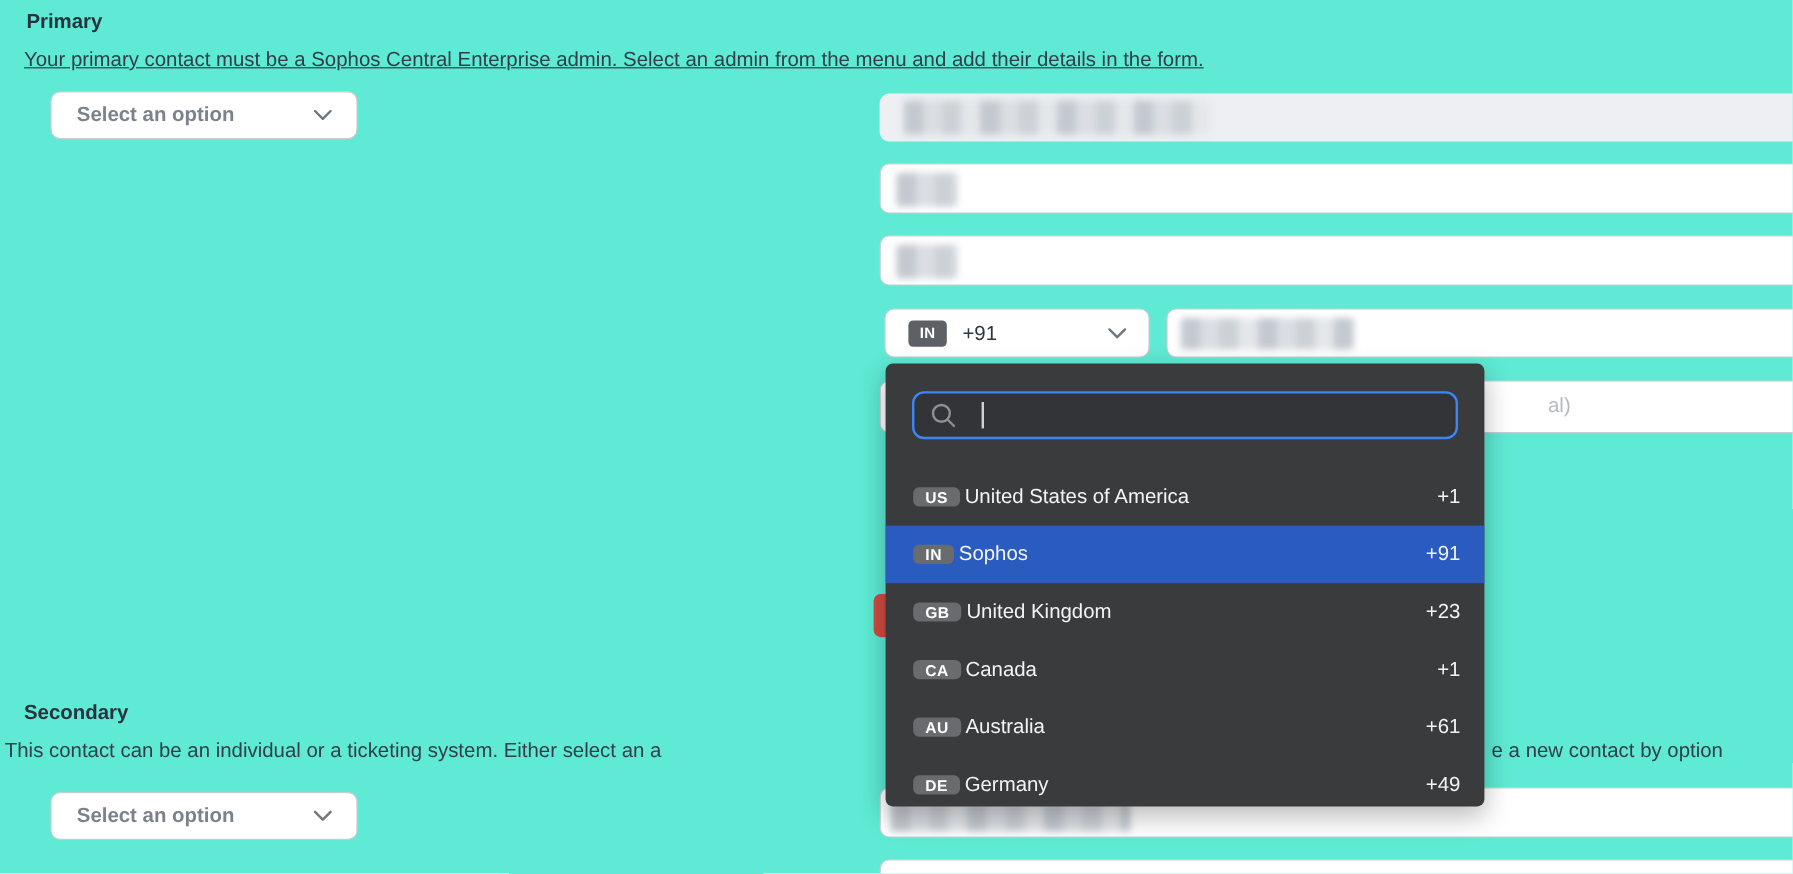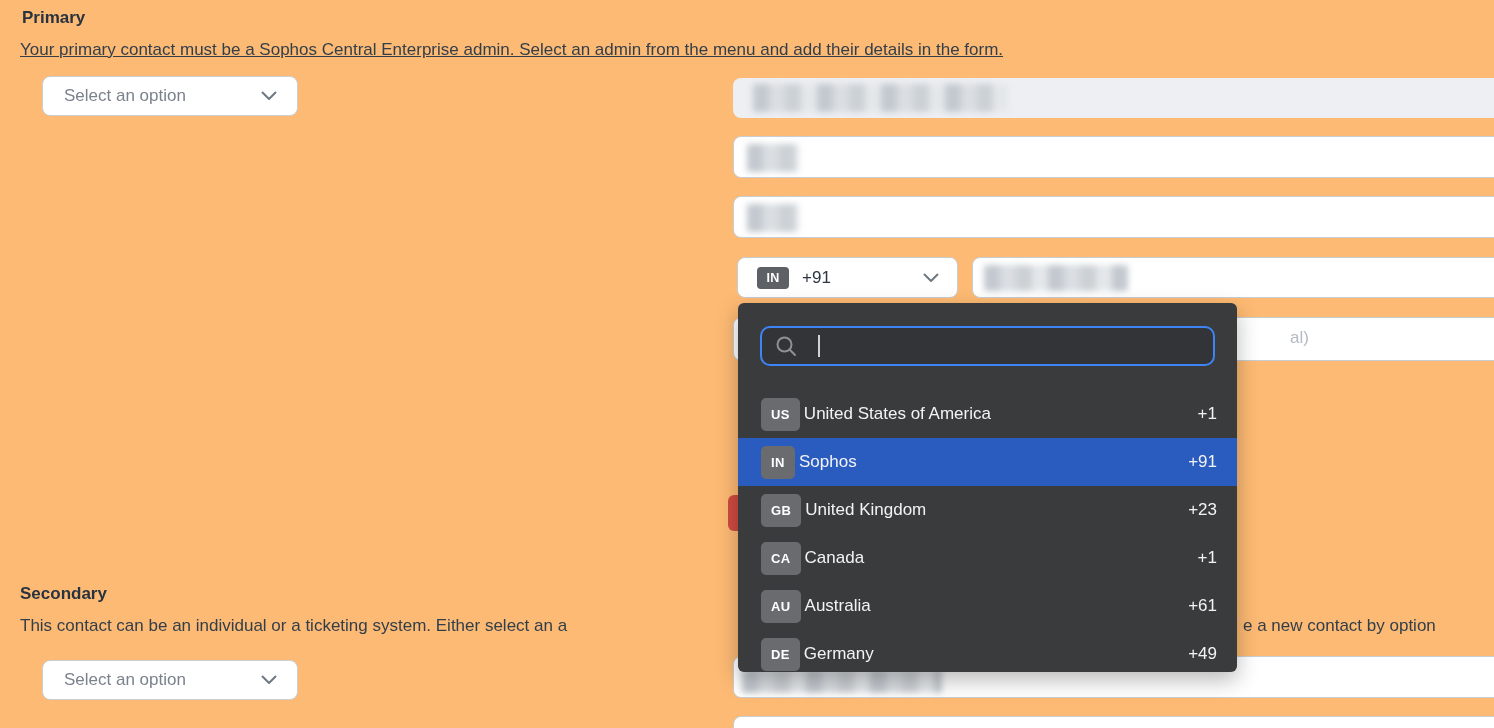--- a/index.html
+++ b/index.html
@@ -1,35 +1,35 @@
 <!DOCTYPE html>
 <html><head>
 <meta charset="utf-8">
 <style>
   * { margin:0; padding:0; box-sizing:border-box; }
   html,body { background:#fff; }
   #screen {
     position:relative; width:1494px; height:728px; overflow:hidden;
-    background:#fdba74;
+    background:#5eead4;
     font-family:"Liberation Sans", sans-serif;
     color:#2b3642;
   }
   .abs { position:absolute; }
 
   .section-title { font-size:17px; font-weight:700; color:#29333f; }
   .section-desc  { font-size:17px; color:#323e4a; white-space:nowrap; }
 
   
   .btn-select {
     display:flex; align-items:center; justify-content:space-between;
     width:256px; height:40px; padding:0 20px 0 21px;
     background:#fff; border:1.5px solid #c8cdd2; border-radius:8px;
     cursor:pointer;
   }
-  .btn-select .lbl { font-size:17px; color:#7b828c; }
+  .btn-select .lbl { font-size:17px; color:#7b828c;font-weight:bold; }
 
   
   .field {
     position:absolute; left:733px; width:810px; height:42px;
     background:#fff; border:1.5px solid #c8cdd2; border-radius:8px;
   }
   .field--grey { background:#edeff2; border:none; height:40px; }
 
   
   .redact {
@@ -80,21 +80,21 @@
   @keyframes blink { 50% { opacity:0; } }
 
   .opt-list { position:absolute; left:0; top:87px; width:100%; }
   .opt {
     display:flex; align-items:center; height:48px; padding:0 20px 0 23px;
     cursor:pointer;
   }
   .opt.selected { background:#2a5cc0; }
   .opt .badge {
     display:inline-flex; align-items:center; justify-content:center;
-    min-width:34px; height:33px; padding:0 10px;
+    min-width:34px; height:16px; padding:0 10px;
     background:#696b6f; color:#fff; border-radius:5px;
     font-size:13px; font-weight:700; letter-spacing:.4px;
   }
   .opt .name { font-size:17px; color:#f2f3f5; margin-left:4px; }
   .opt .code { font-size:17px; color:#f2f3f5; margin-left:auto; }
 
   svg { display:block; }
 </style>
 </head>
 <body>
@@ -141,21 +141,21 @@
   </div>
 
   <div class="field" style="top:317px; height:44px;">
     <span class="placeholder-frag abs" style="left:508px; top:10px;">al)</span>
   </div>
 
   <div class="red-peek"></div>
 
   <div class="abs section-title" style="left:20px; top:584px;">Secondary</div>
 
-  <div class="abs section-desc" style="left:20px; top:616px;">This contact can be an individual or a ticketing system. Either select an a</div>
+  <div class="abs section-desc" style="left:4px; top:616px;">This contact can be an individual or a ticketing system. Either select an a</div>
 
   <div class="abs section-desc" style="left:1243px; top:616px;">e a new contact by option</div>
 
   <div class="abs btn-select" style="left:42px; top:660px;">
     <span class="lbl">Select an option</span>
     <span>
       <svg width="16" height="10" viewBox="0 0 16 10">
         <path d="M1.5 1.5 L8 8 L14.5 1.5" fill="none" stroke="#6f7780" stroke-width="2" stroke-linecap="round" stroke-linejoin="round"></path>
       </svg>
     </span>

